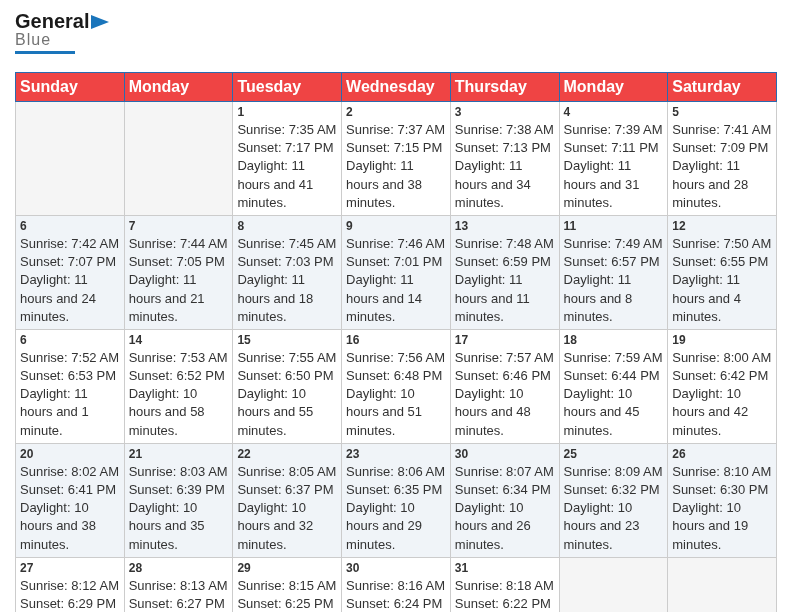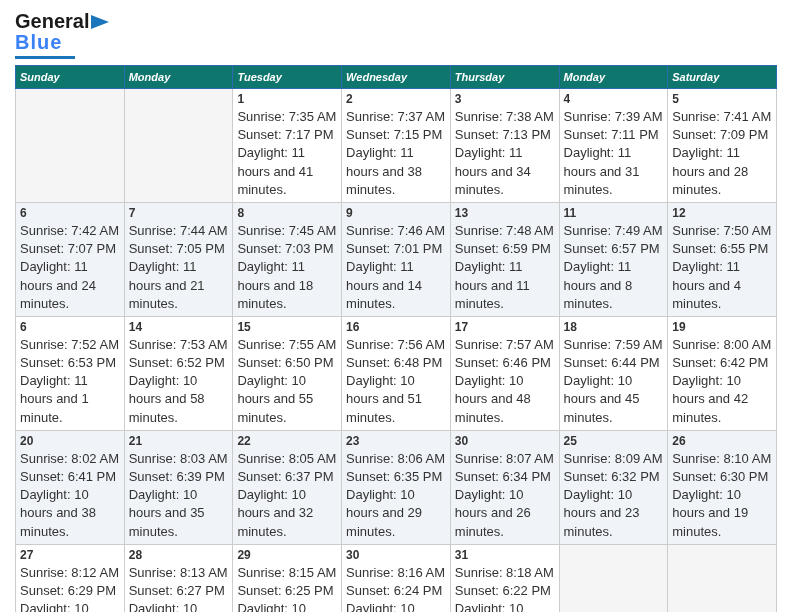--- a/index.html
+++ b/index.html
@@ -9,20 +9,21 @@
       width: 792px;
       height: 612px;
       overflow: hidden;
     }
     .page {
       width: 792px;
       height: 432px;
       padding: 10px 15px 10px 15px;
       display: flex;
       flex-direction: column;
+      gap: 12px;
     }
     .header {
       display: flex;
       justify-content: space-between;
       align-items: flex-start;
       margin-bottom: 6px;
     }
     .logo {
       display: flex;
       flex-direction: column;
@@ -56,28 +57,27 @@
       color: #444;
     }
     .calendar {
       flex: 1;
       border: 1px solid #ccc;
       border-collapse: collapse;
       width: 100%;
       table-layout: fixed;
     }
     .calendar th {
-      background: #0f766e;
+      background: #ef4444;
       color: #fff;
-      font-size: 11px;
+      font-size: 16px;
       font-weight: bold;
       padding: 5px 4px;
       text-align: left;
       border: 1px solid #2a6aaf;
-      font-style: italic;
     }
     .calendar td {
       vertical-align: top;
       border: 1px solid #ccc;
       padding: 3px 4px;
       font-size: 10px;
       color: #333;
       height: 82px;
     }
     .calendar td.empty {
@@ -108,21 +108,21 @@
 <div class="page">
   <div class="header">
     <div class="logo">
       <div class="logo-row">
         <span style="font-size:20px;font-weight:bold;color:#1a1a1a;">General</span>
         <svg class="logo-arrow" viewBox="0 0 18 14">
           <polygon points="0,14 18,7 0,0" fill="#1a75bb"></polygon>
         </svg>
       </div>
       <div style="display:flex;align-items:center;margin-top:-2px;">
-        <span style="font-size:20px;font-weight:bold;color:#3b82f6;letter-spacing:1px;">Blue</span>
+        <span style="font-size:16px;font-weight:normal;color:#737373;letter-spacing:1px;">Blue</span>
       </div>
       <div class="logo-line"></div>
     </div>
     <div class="title-area">
       <div class="month-title"></div>
       <div class="location"></div>
     </div>
   </div>
 
   <table class="calendar">

